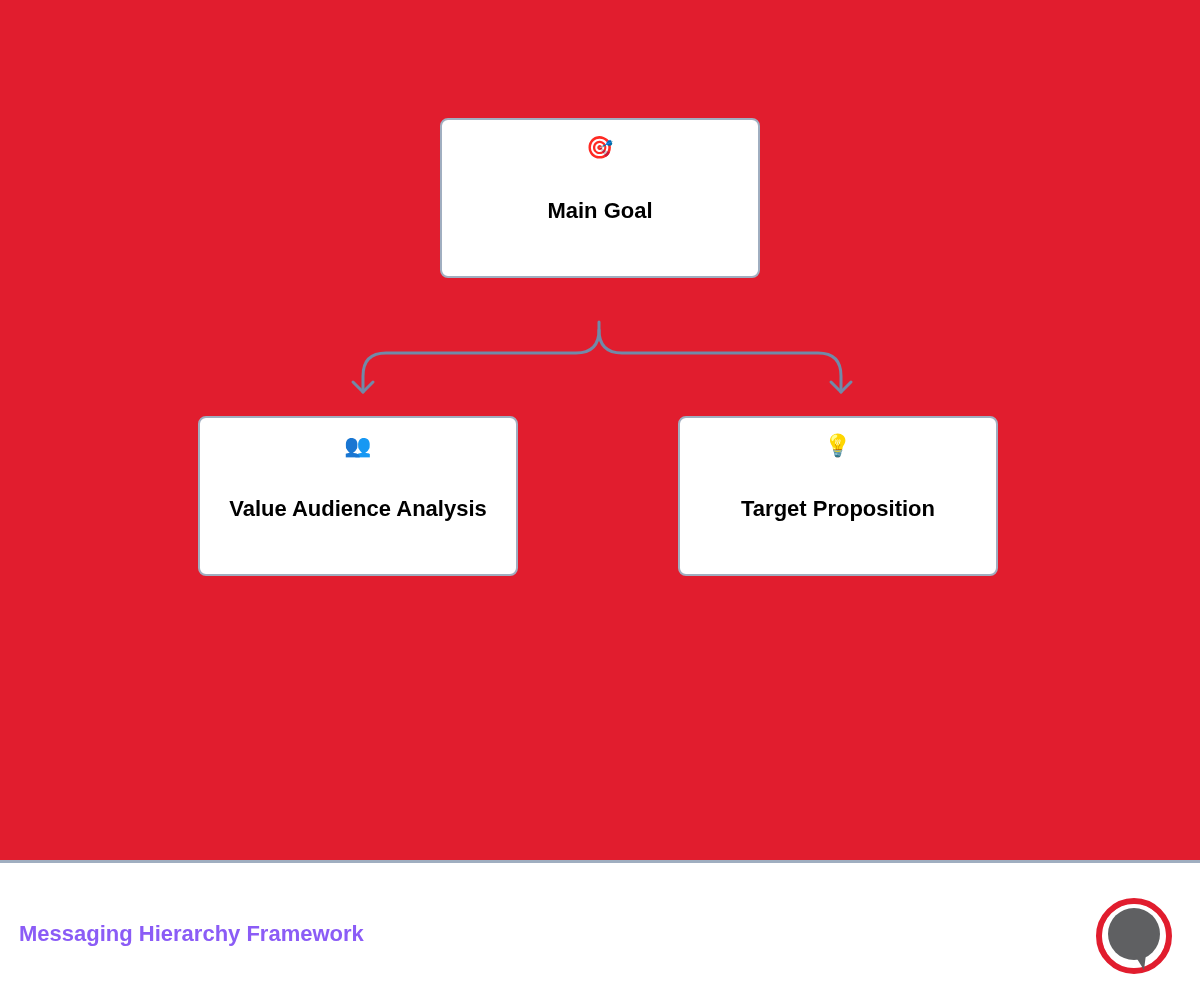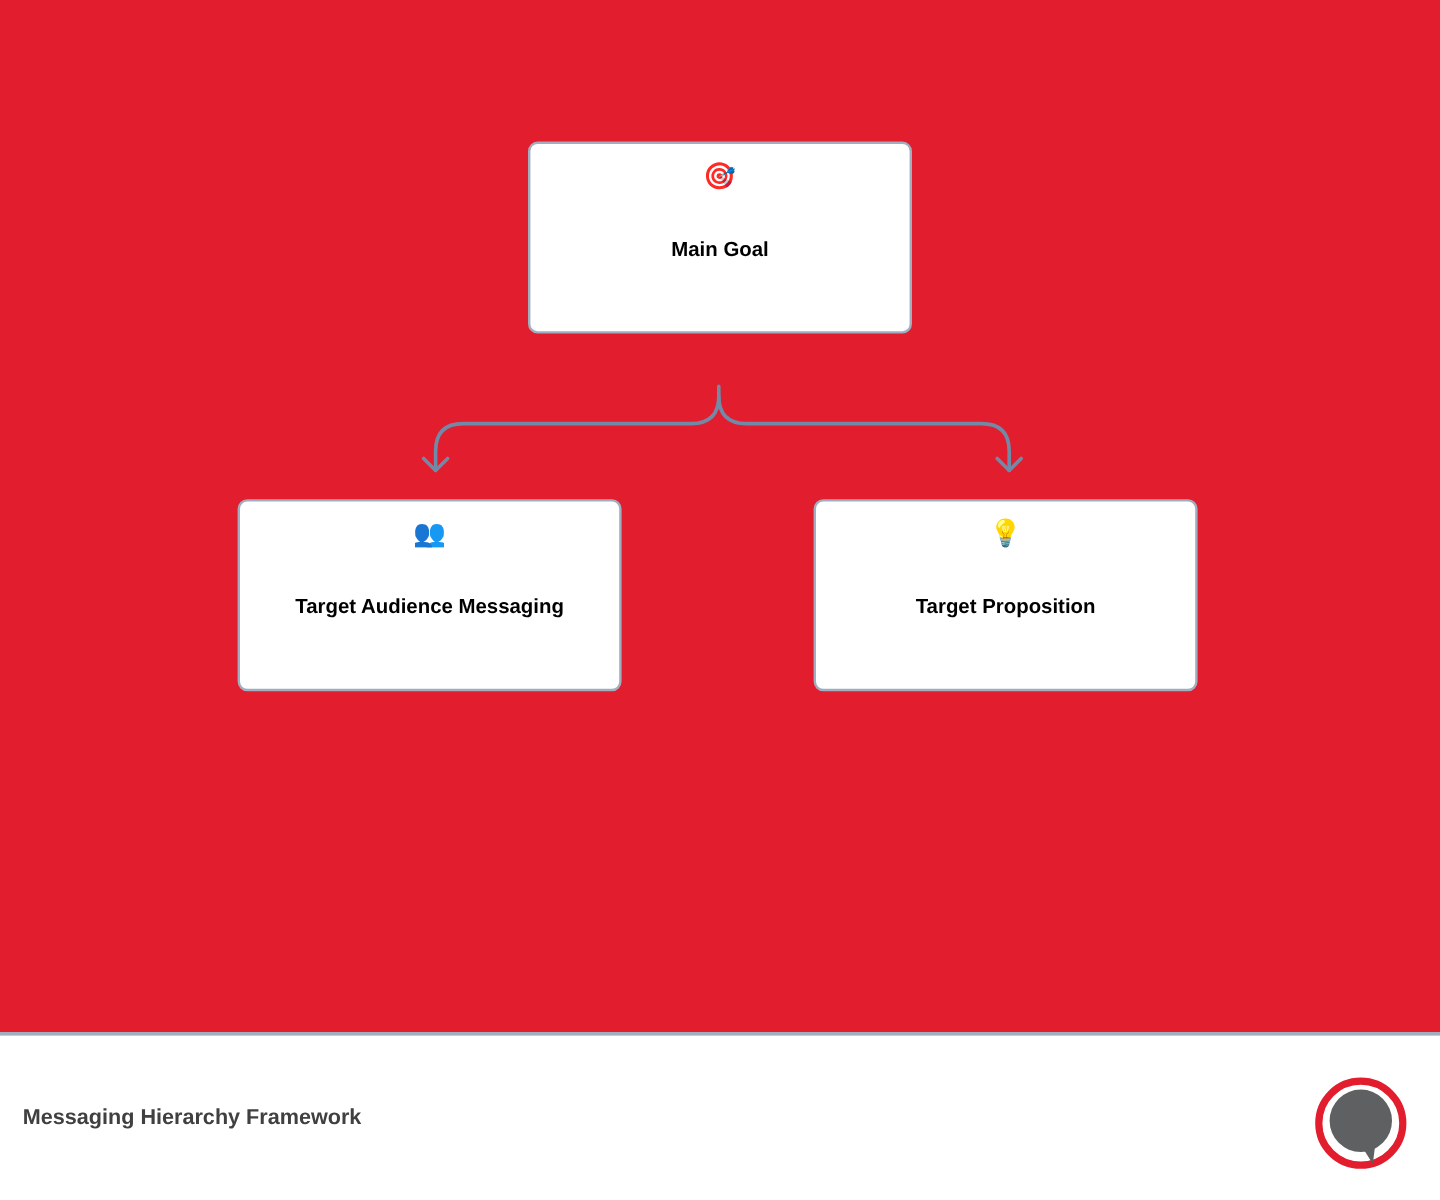--- a/index.html
+++ b/index.html
@@ -17,31 +17,31 @@
       background: #ffffff; border: 2px solid #a0aec0; border-radius: 8px;
       box-sizing: content-box;
     }
     .node-icon {
       position: absolute; left: 0; right: 0; top: 14px;
       text-align: center; font-size: 22px; line-height: 28px;
       font-family: "DejaVu Sans", sans-serif;
     }
     .node-label {
       position: absolute; left: 0; right: 0; top: 78px;
-      text-align: center; font-size: 17px; font-weight: bold; color: #000;
+      text-align: center; font-size: 22px; font-weight: bold; color: #000;
       font-family: "Liberation Sans", sans-serif;
     }
     .connectors { position: absolute; left: 0; top: 0; }
     .footer {
       position: absolute; left: 0; top: 860px; width: 1200px; height: 140px;
       border-top: 3px solid #a0aec0; box-sizing: border-box; background: #fff;
     }
     .footer-title {
       position: absolute; left: 19px; top: 58px;
-      font-size: 18px; font-weight: bold; color: #404040;
+      font-size: 22px; font-weight: bold; color: #8b5cf6;
       font-family: "Liberation Sans", sans-serif;
     }
     .logo { position: absolute; left: 1094px; top: 33px; width: 80px; height: 80px; }
   </style>
 </head>
 <body>
 
 <div class="canvas">
 
   <svg class="connectors" width="1200" height="860">
@@ -56,21 +56,21 @@
     </g>
   </svg>
 
   <div class="node" style="left:440px; top:118px;">
     <div class="node-icon">🎯</div>
     <div class="node-label">Main Goal</div>
   </div>
 
   <div class="node" style="left:198px; top:416px;">
     <div class="node-icon">👥</div>
-    <div class="node-label">Target Audience Messaging</div>
+    <div class="node-label">Value Audience Analysis</div>
   </div>
 
   <div class="node" style="left:678px; top:416px;">
     <div class="node-icon">💡</div>
     <div class="node-label">Target Proposition</div>
   </div>
 </div>
 
 <div class="footer">
   <div class="footer-title">Messaging Hierarchy Framework</div>

